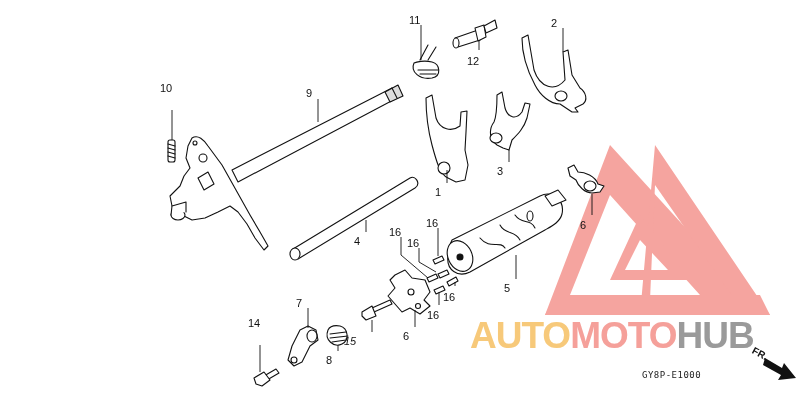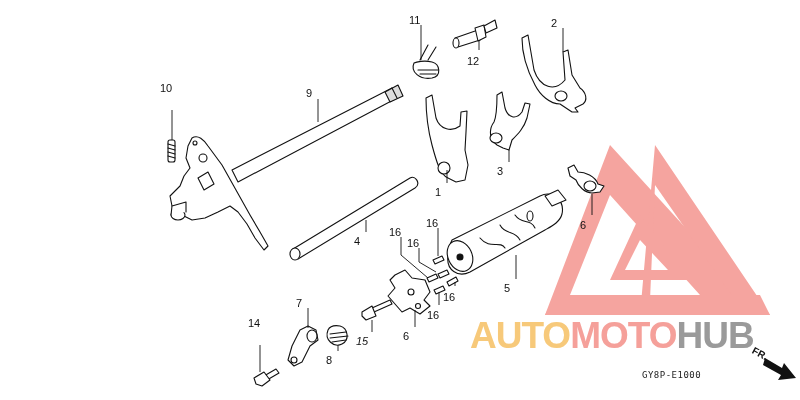--- a/index.html
+++ b/index.html
@@ -166,21 +166,21 @@
   <div class="callout" style="left:516px;top:283px;">5</div>
   <div class="callout" style="left:415px;top:331px;">6</div>
   <div class="callout" style="left:308px;top:298px;">7</div>
   <div class="callout" style="left:338px;top:355px;">8</div>
   <div class="callout" style="left:318px;top:88px;">9</div>
   <div class="callout" style="left:172px;top:83px;">10</div>
   <div class="callout" style="left:421px;top:15px;">11</div>
   <div class="callout" style="left:479px;top:56px;">12</div>
   <div class="callout" style="left:592px;top:220px;">6</div>
   <div class="callout" style="left:260px;top:318px;">14</div>
-  <div class="callout" style="left:368px;top:336px;font-style:italic;">15</div>
+  <div class="callout" style="left:356px;top:336px;font-style:italic;">15</div>
   <div class="callout" style="left:438px;top:218px;">16</div>
   <div class="callout" style="left:401px;top:227px;">16</div>
   <div class="callout" style="left:419px;top:238px;">16</div>
   <div class="callout" style="left:455px;top:292px;">16</div>
   <div class="callout" style="left:439px;top:310px;">16</div>
 
   <div class="code">GY8P-E1000</div>
   <div class="fr">FR.</div>
 
   <div class="brand">

